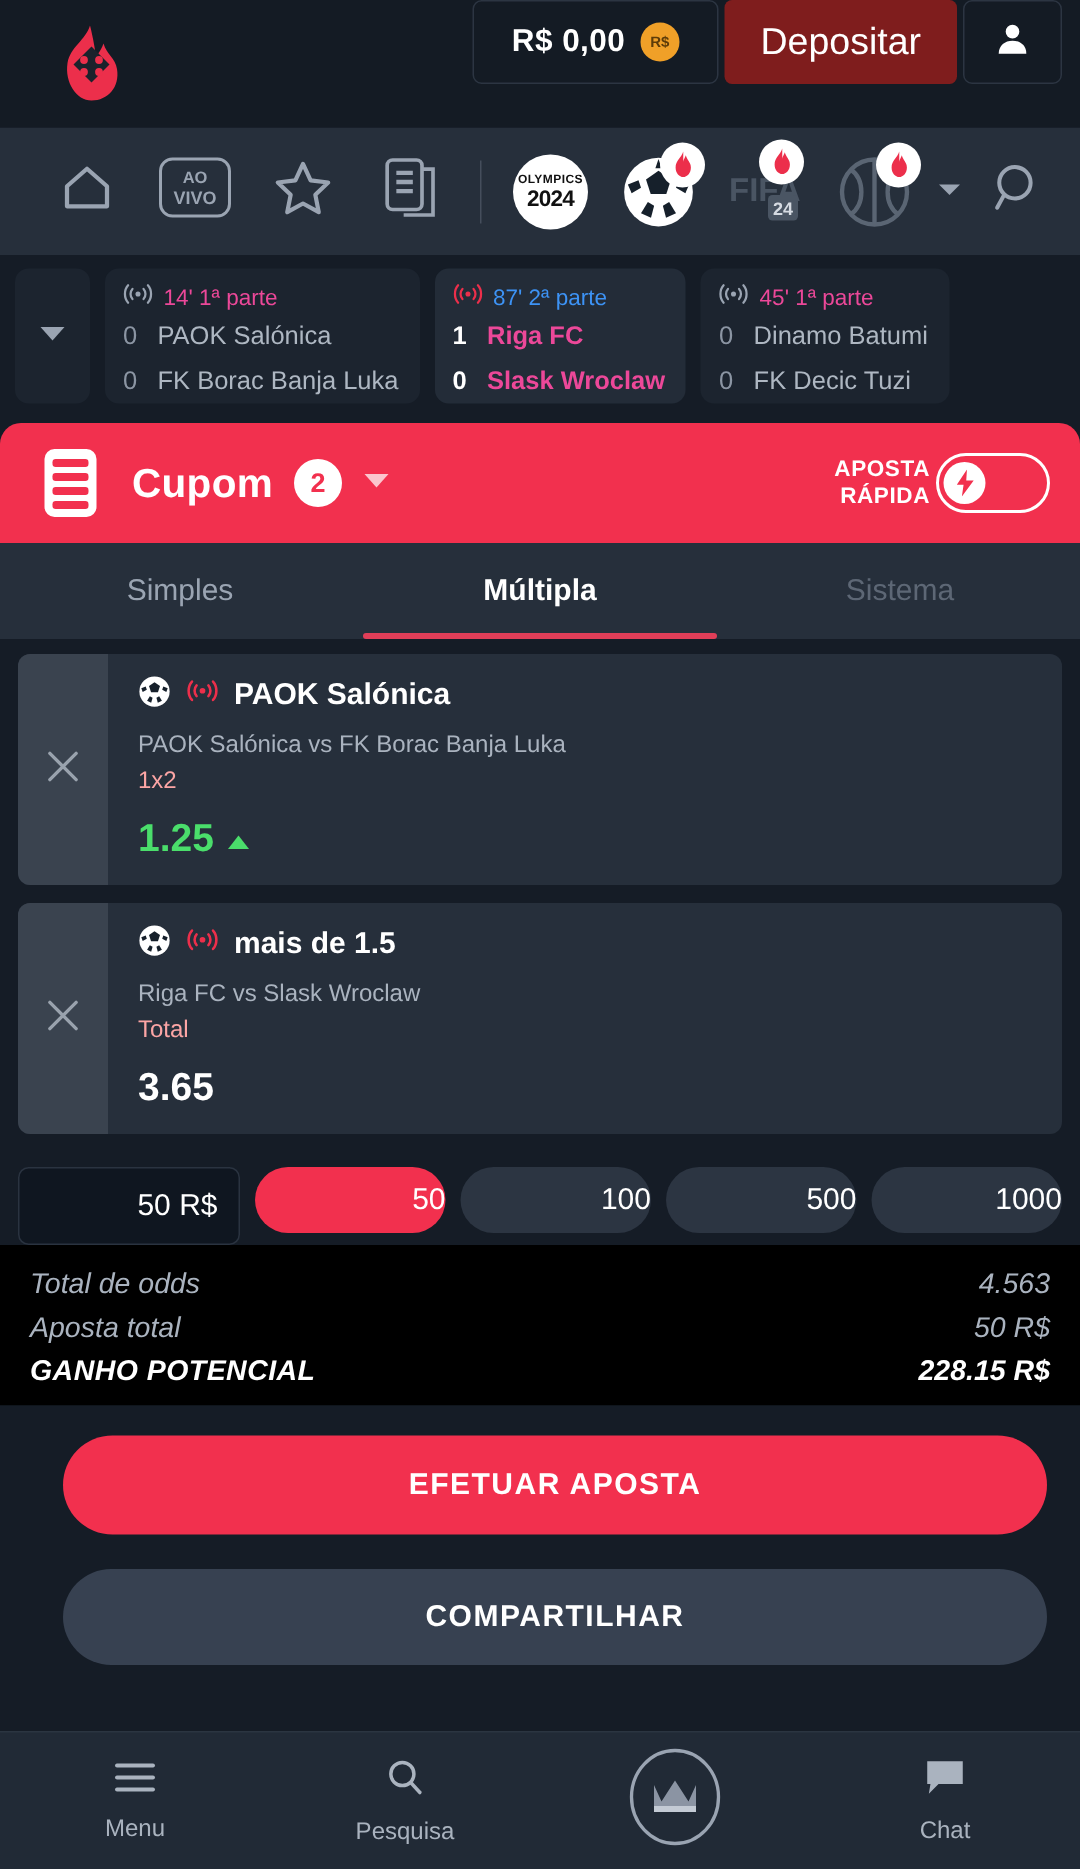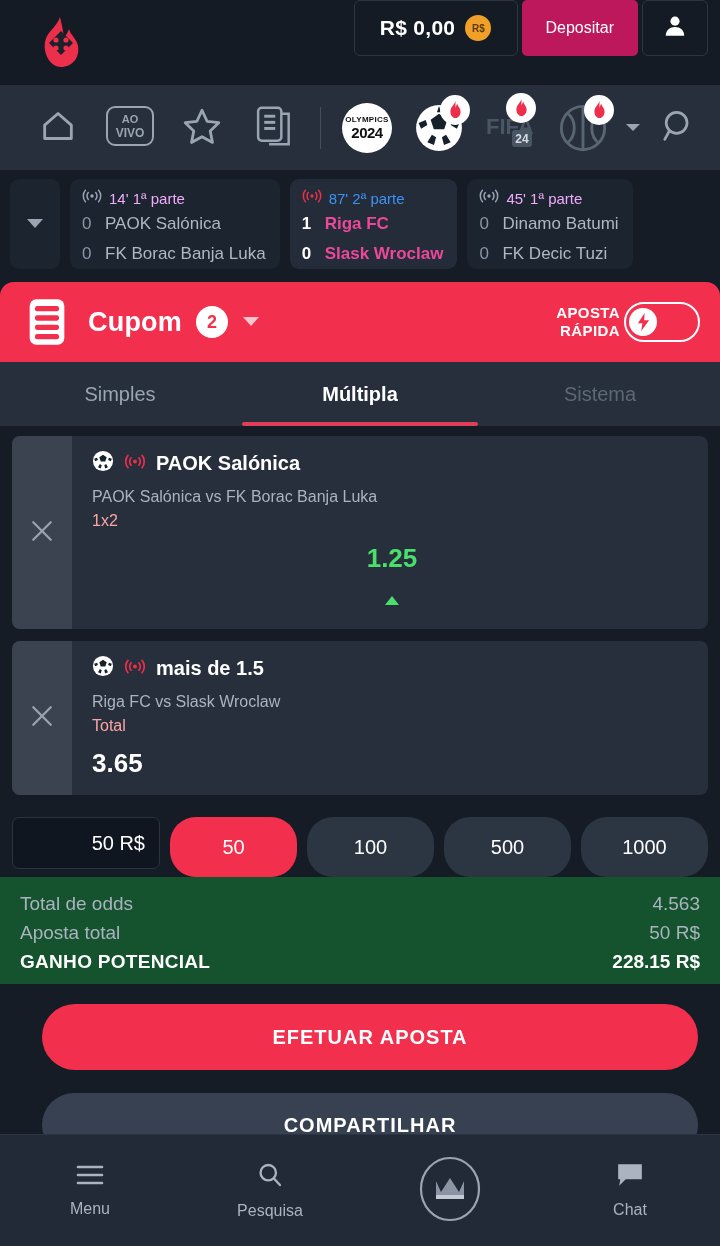--- a/index.html
+++ b/index.html
@@ -37,25 +37,25 @@
   }
   .balance-text { font-size:21px; font-weight:bold; letter-spacing:.3px; }
   .coin {
     width:26px;height:26px;border-radius:50%;
     background:#f0a028;
     display:flex;align-items:center;justify-content:center;
     font-size:10px;font-weight:bold;color:#5d3c09;
   }
   .deposit-btn {
     height:56px;
-    background:#be185d;
+    background:#7f1d1d;
     border:none;
     border-radius:5px;
     color:#fff;
-    font-size:16px;
+    font-size:25px;
     padding:0 24px;
     font-family:"Liberation Sans", sans-serif;
     cursor:pointer;
     margin-right:4px;
   }
   .profile-btn {
     width:66px;height:56px;
     border:1px solid #2c3542;
     border-radius:6px;
     display:flex;align-items:center;justify-content:center;
@@ -117,21 +117,21 @@
   .match-card {
     height:90px;
     background:#1c242f;
     border-radius:9px;
     padding:8px 14px 8px 12px;
     flex:none;
     cursor:pointer;
   }
   .match-card.active { background:#232c38; }
   .match-status { display:flex; align-items:center; gap:7px; height:22px; }
-  .match-time { font-size:15px; color:#f0abfc; }
+  .match-time { font-size:15px; color:#ec4899; }
   .match-card.active .match-time { color:#3d93f5; font-weight:normal; }
   .match-row { display:flex; align-items:center; gap:13px; height:30px; }
   .match-score { font-size:17px; color:#8b95a3; width:10px; }
   .match-team { font-size:17px; color:#aeb7c2; white-space:nowrap; }
   .match-card.active .match-score { color:#fff; font-weight:bold; }
   .match-card.active .match-team { color:#ec4899; font-weight:bold; }
 
   
   .coupon-shell {
     background:#1c242f;
@@ -203,48 +203,49 @@
     display:flex;align-items:center;justify-content:center;
     cursor:pointer;
     flex:none;
   }
   .bet-body { flex:1; padding:14px 16px 16px 20px; }
   .bet-head { display:flex; align-items:center; gap:10px; height:26px; }
   .bet-pick { font-size:20px; font-weight:bold; color:#fff; }
   .bet-match { font-size:16px; color:#aab3bf; margin-top:12px; }
   .bet-market { font-size:16px; color:#fca5a5; margin-top:6px; }
   .bet-odd { font-size:26px; font-weight:bold; margin-top:13px; display:flex; align-items:center; gap:8px; }
-  .bet-odd.up { color:#4ade6b;flex-direction:column; }
+  .bet-odd.up { color:#4ade6b; }
   .bet-odd.flat { color:#fff; }
 
   
   .stakes { display:flex; gap:10px; padding:10px 12px 0 12px; background:#151c26; }
   .stake-input {
     width:148px;height:52px;
     background:#0f1620;
     border:1px solid #2a3340;
     border-radius:7px;
     color:#fff; font-size:20px;
     text-align:right;
     padding:0 14px;
     font-family:"Liberation Sans", sans-serif;
   }
   .chip {
-    flex:1;height:60px;
+    flex:1;height:44px;
     border-radius:26px;
     background:#2c3542;
     border:none;
     color:#fff;font-size:20px;
     cursor:pointer;
     font-family:"Liberation Sans", sans-serif;
+    text-align:right;
   }
   .chip.active { background:#f2304e; }
 
   
-  .summary { padding:16px 20px 4px 20px; background:#14532d; }
+  .summary { padding:16px 20px 4px 20px; background:#000000;font-style:italic; }
   .sum-row { display:flex; justify-content:space-between; align-items:baseline; height:29px; }
   .sum-label { font-size:19px; color:#aab3bf; }
   .sum-val { font-size:19px; color:#aab3bf; }
   .sum-row.total .sum-label { color:#fff; font-weight:bold; font-size:19px; letter-spacing:.3px; }
   .sum-row.total .sum-val { color:#fff; font-weight:bold; font-size:19px; }
 
   
   .actions { padding:20px 22px 0 42px; background:#151c26; }
   .btn-primary {
     width:100%;height:66px;
@@ -255,21 +256,21 @@
   .btn-secondary {
     width:100%;height:64px;margin-top:23px;
     background:#374151;border:none;border-radius:32px;
     color:#fff;font-size:20px;font-weight:bold;letter-spacing:1px;
     cursor:pointer; font-family:"Liberation Sans", sans-serif;
   }
 
   
   .bottomnav {
     position:absolute; bottom:0; left:0; right:0;
-    height:112px;
+    height:92px;
     background:#212a36;
     border-top:1px solid #2b3541;
     display:flex; align-items:center;
   }
   .bn-item {
     flex:1;
     display:flex;flex-direction:column;align-items:center;justify-content:center;
     gap:9px; cursor:pointer; height:96px;
   }
   .bn-label { font-size:16px; color:#aab3bf; }

